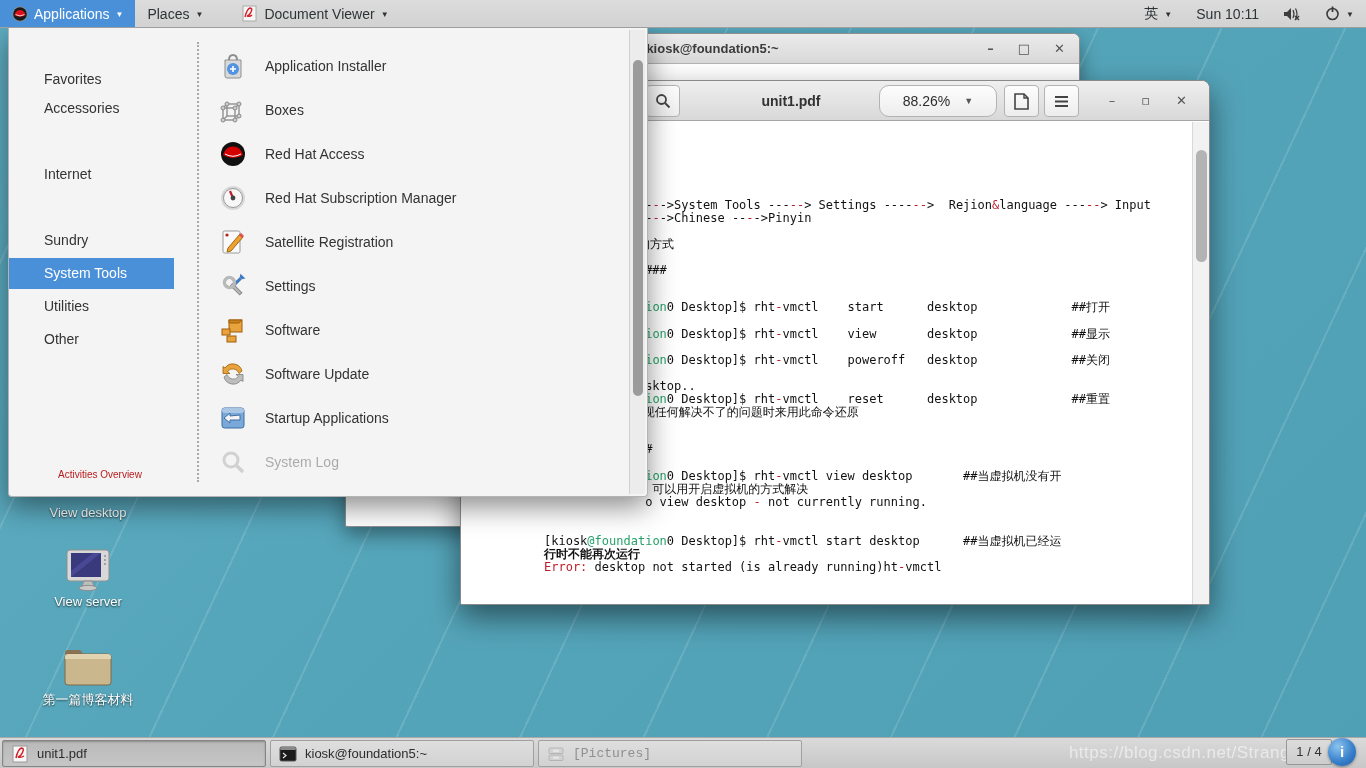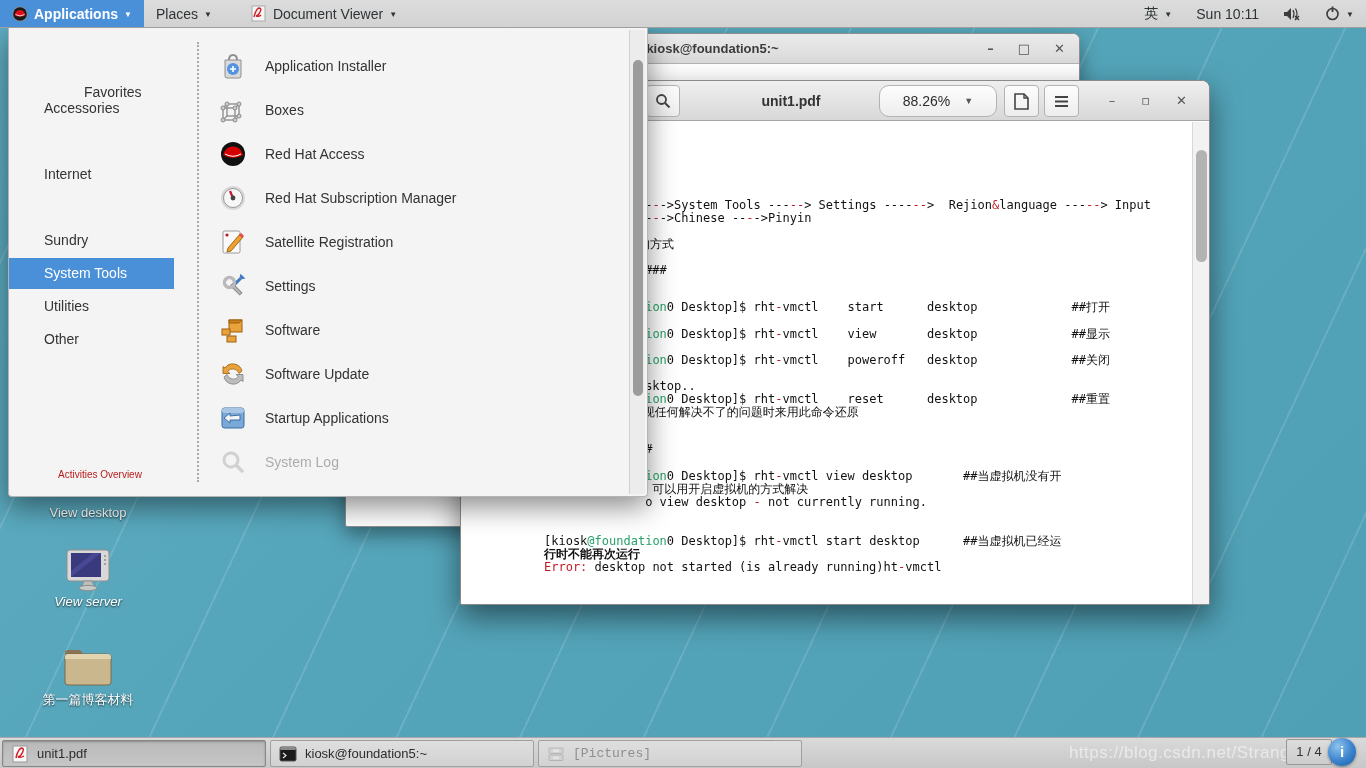--- a/index.html
+++ b/index.html
@@ -19,21 +19,21 @@
   .desk-icon .dlabel {
     color:#fff; font-size:13px; text-shadow:0 1px 2px rgba(0,0,0,.75); margin-top:2px; display:block;
   }
   
   #topbar {
     position:absolute; top:0; left:0; width:1366px; height:28px;
     background:linear-gradient(#dcdcdc,#d2d2d2); border-bottom:1px solid #9f9f9f;
     z-index:6; color:#2e3436; font-size:14px; display:flex; align-items:stretch;
   }
   .tb-item { display:flex; align-items:center; gap:6px; padding:0 12px; cursor:default; }
-  .tb-item.active { background:#4a90d9; color:#fff; font-weight:bold; }
+  .tb-item.active { background:#4a90d9; color:#fff; font-weight:normal; }
   .caret { font-size:8px; position:relative; top:1px; }
   #topbar-right { margin-left:auto; display:flex; align-items:stretch; }
   
   #appmenu {
     position:absolute; left:8px; top:28px; width:640px; height:469px;
     background:#f4f4f4; border:1px solid #b4b4b4; border-top:none;
     border-radius:0 0 4px 4px; box-shadow:0 10px 28px rgba(0,0,0,.45); z-index:5;
   }
   #cat-col { position:absolute; left:0; top:0; bottom:0; width:188px; }
   #cat-sep { position:absolute; left:188px; top:14px; bottom:14px; border-left:2px dotted #a9a9a9; }
@@ -122,21 +122,21 @@
 </style>
 </head>
 <body>
 
 <div id="desktop"></div>
 
 <div id="desk-icons">
     <div class="desk-icon" style="left: 33px; top: 503px;">
       <span class="dlabel">View desktop</span>
     </div>
-    <div class="desk-icon" style="left: 33px; top: 548px; font-style: italic;">
+    <div class="desk-icon" style="left: 33px; top: 548px;">
       <div>
         <svg viewBox="0 0 48 44" width="48" height="44" style="margin: 0px auto;">
           <rect x="3" y="2" width="42" height="31" rx="3" fill="#d8d8d8" stroke="#8f8f8f"></rect>
           <rect x="7" y="5" width="30" height="24" fill="#39397e"></rect>
           <path d="M7 29 L37 5 h-8 L7 23z" fill="#5555a8" opacity=".55"></path>
           <g fill="#8f8f8f">
             <circle cx="41" cy="8" r="1"></circle>
             <circle cx="41" cy="12" r="1"></circle>
             <circle cx="41" cy="16" r="1"></circle>
           </g>
@@ -230,21 +230,21 @@
         <div class="pline" style="top: 439px;"><span class="c-r">Error:</span><span> desktop not started (is already running)ht</span><span class="c-r">-</span><span>vmctl</span></div>
       </div>
     <div id="pdf-scroll">
       <div id="pdf-thumb"></div>
     </div>
   </div>
 </div>
 
 <div id="appmenu">
   <div id="cat-col">
-      <div class="cat-item" style="top: 49px; margin-left: 40px;">Favorites</div>
+      <div class="cat-item" style="top: 36px;">Favorites</div>
       <div class="cat-item" style="top: 65px;">Accessories</div>
       <div class="cat-item" style="top: 131px;">Internet</div>
       <div class="cat-item" style="top: 197px;">Sundry</div>
       <div class="cat-item selected" style="top: 230px;">System Tools</div>
       <div class="cat-item" style="top: 263px;">Utilities</div>
       <div class="cat-item" style="top: 296px;">Other</div>
     </div>
   <div id="cat-sep"></div>
   <div id="activities">Activities Overview</div>
   <div id="app-col">

